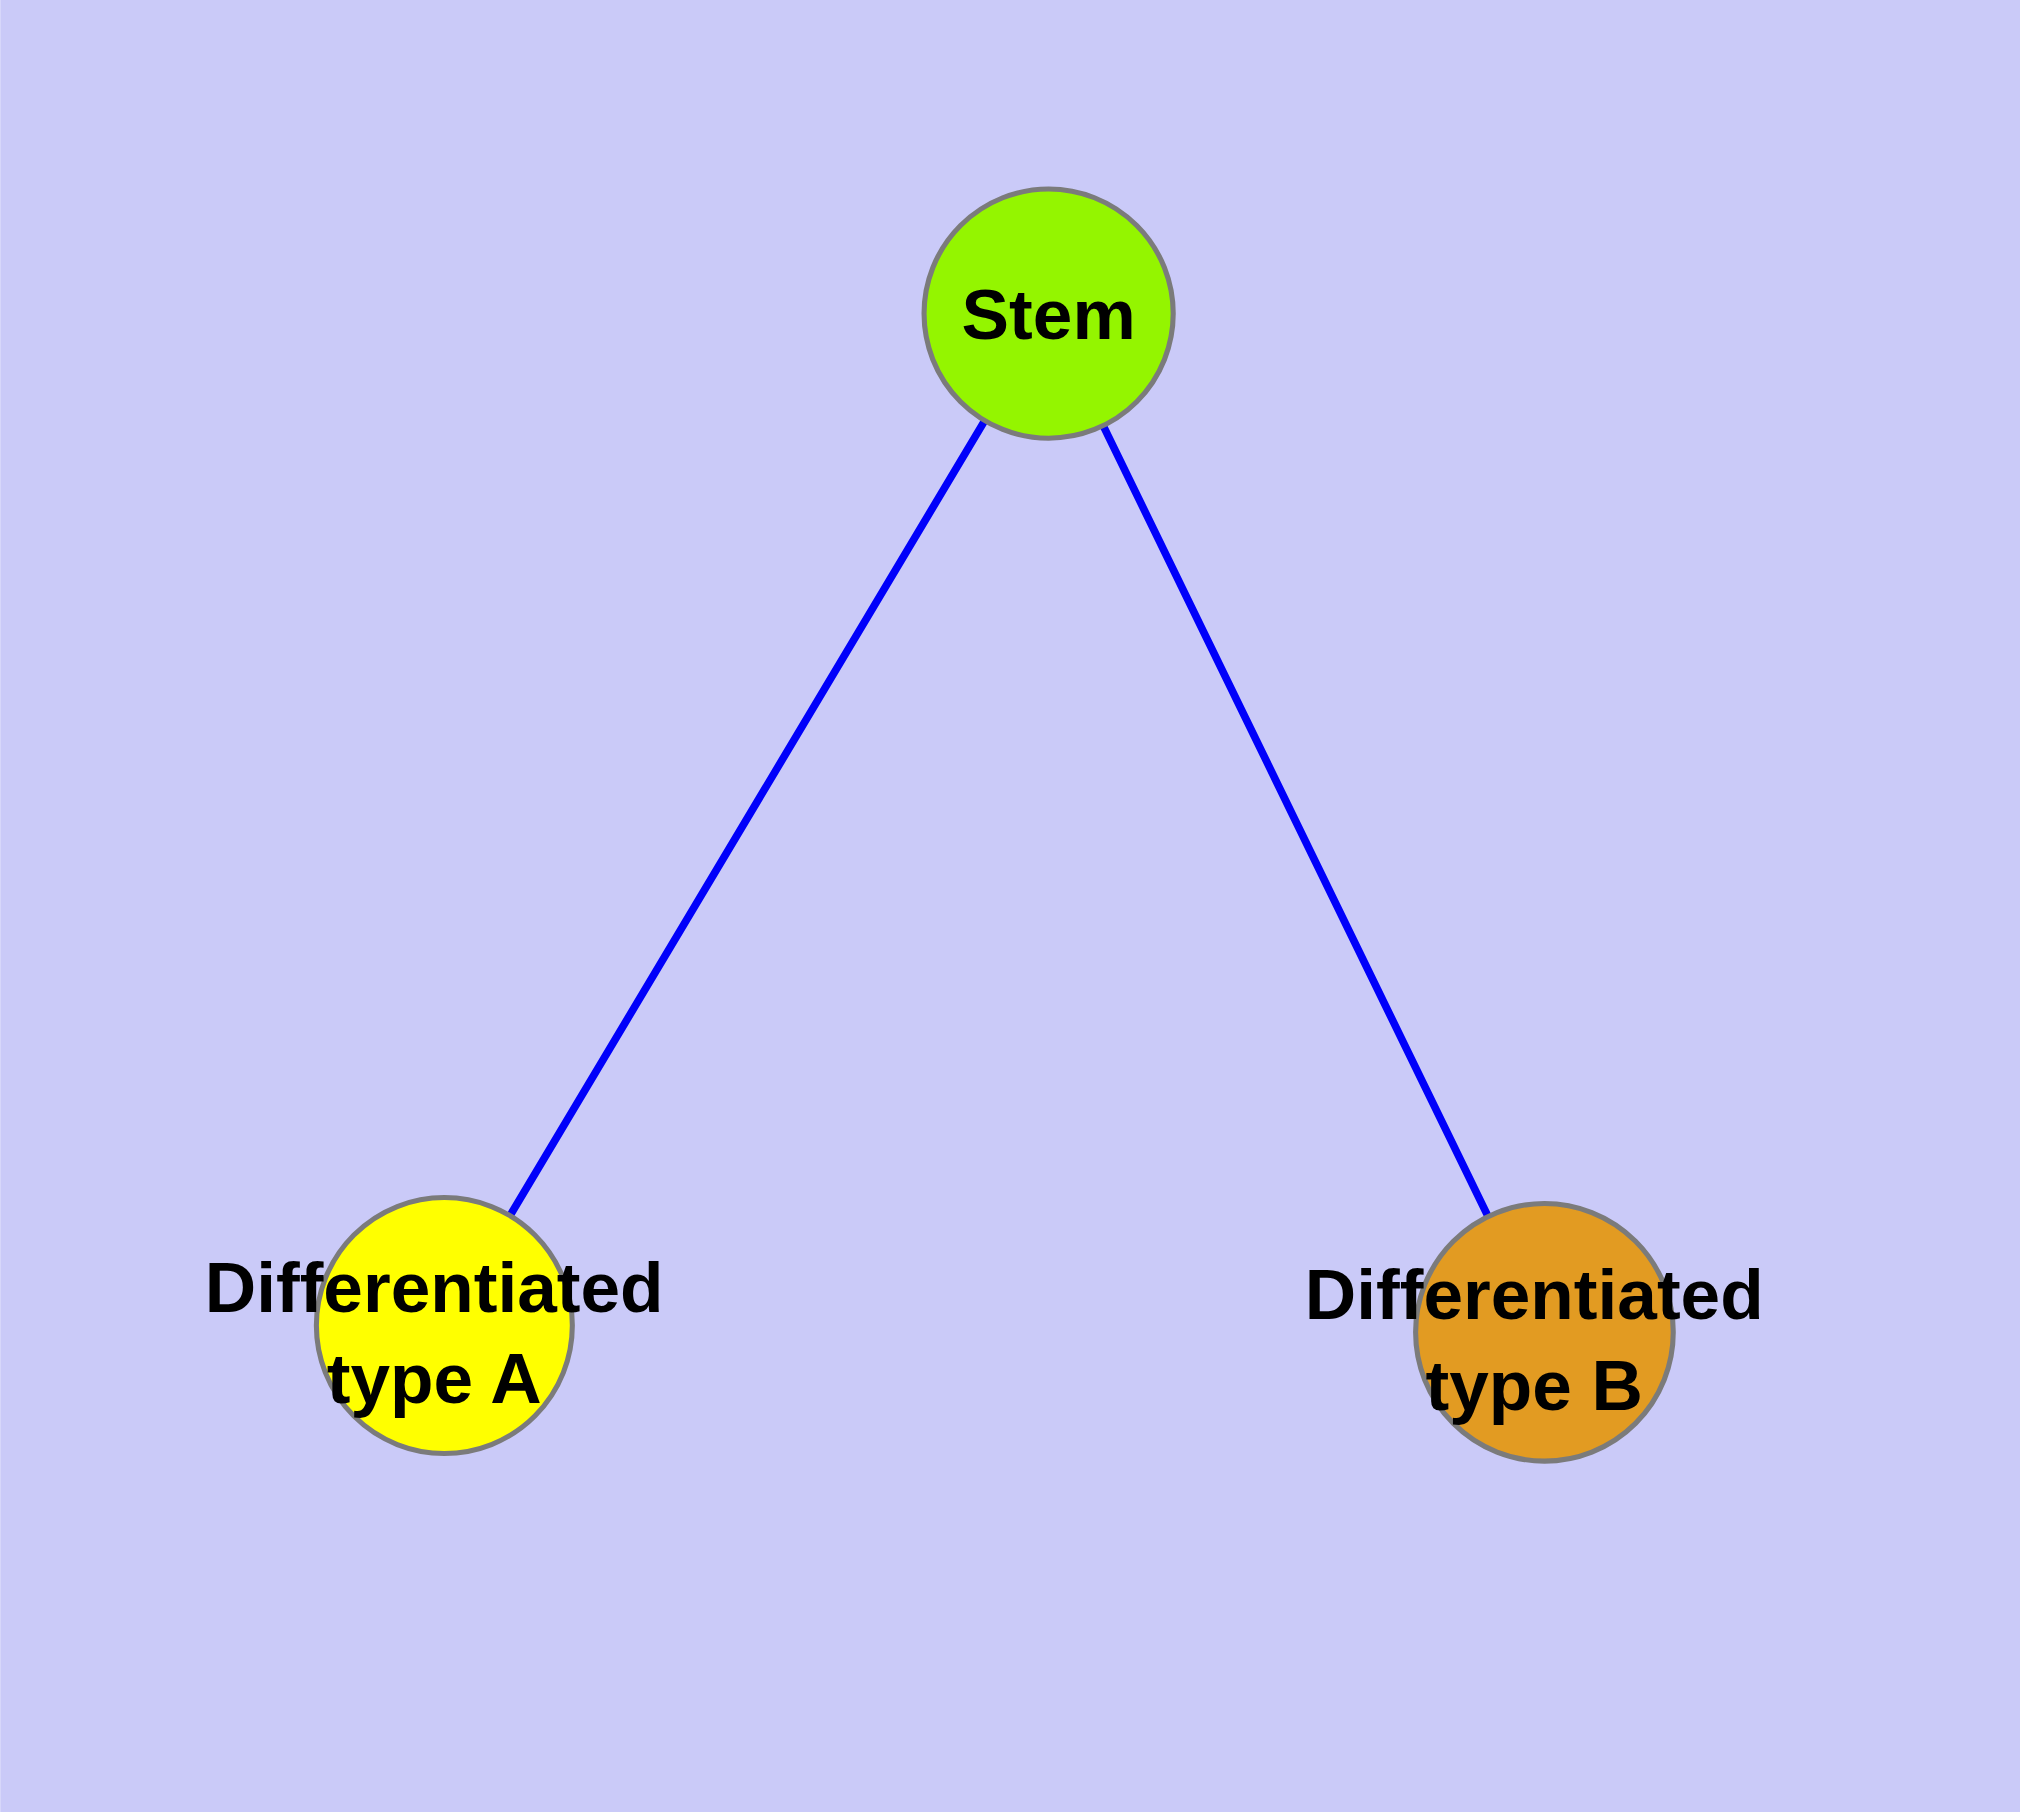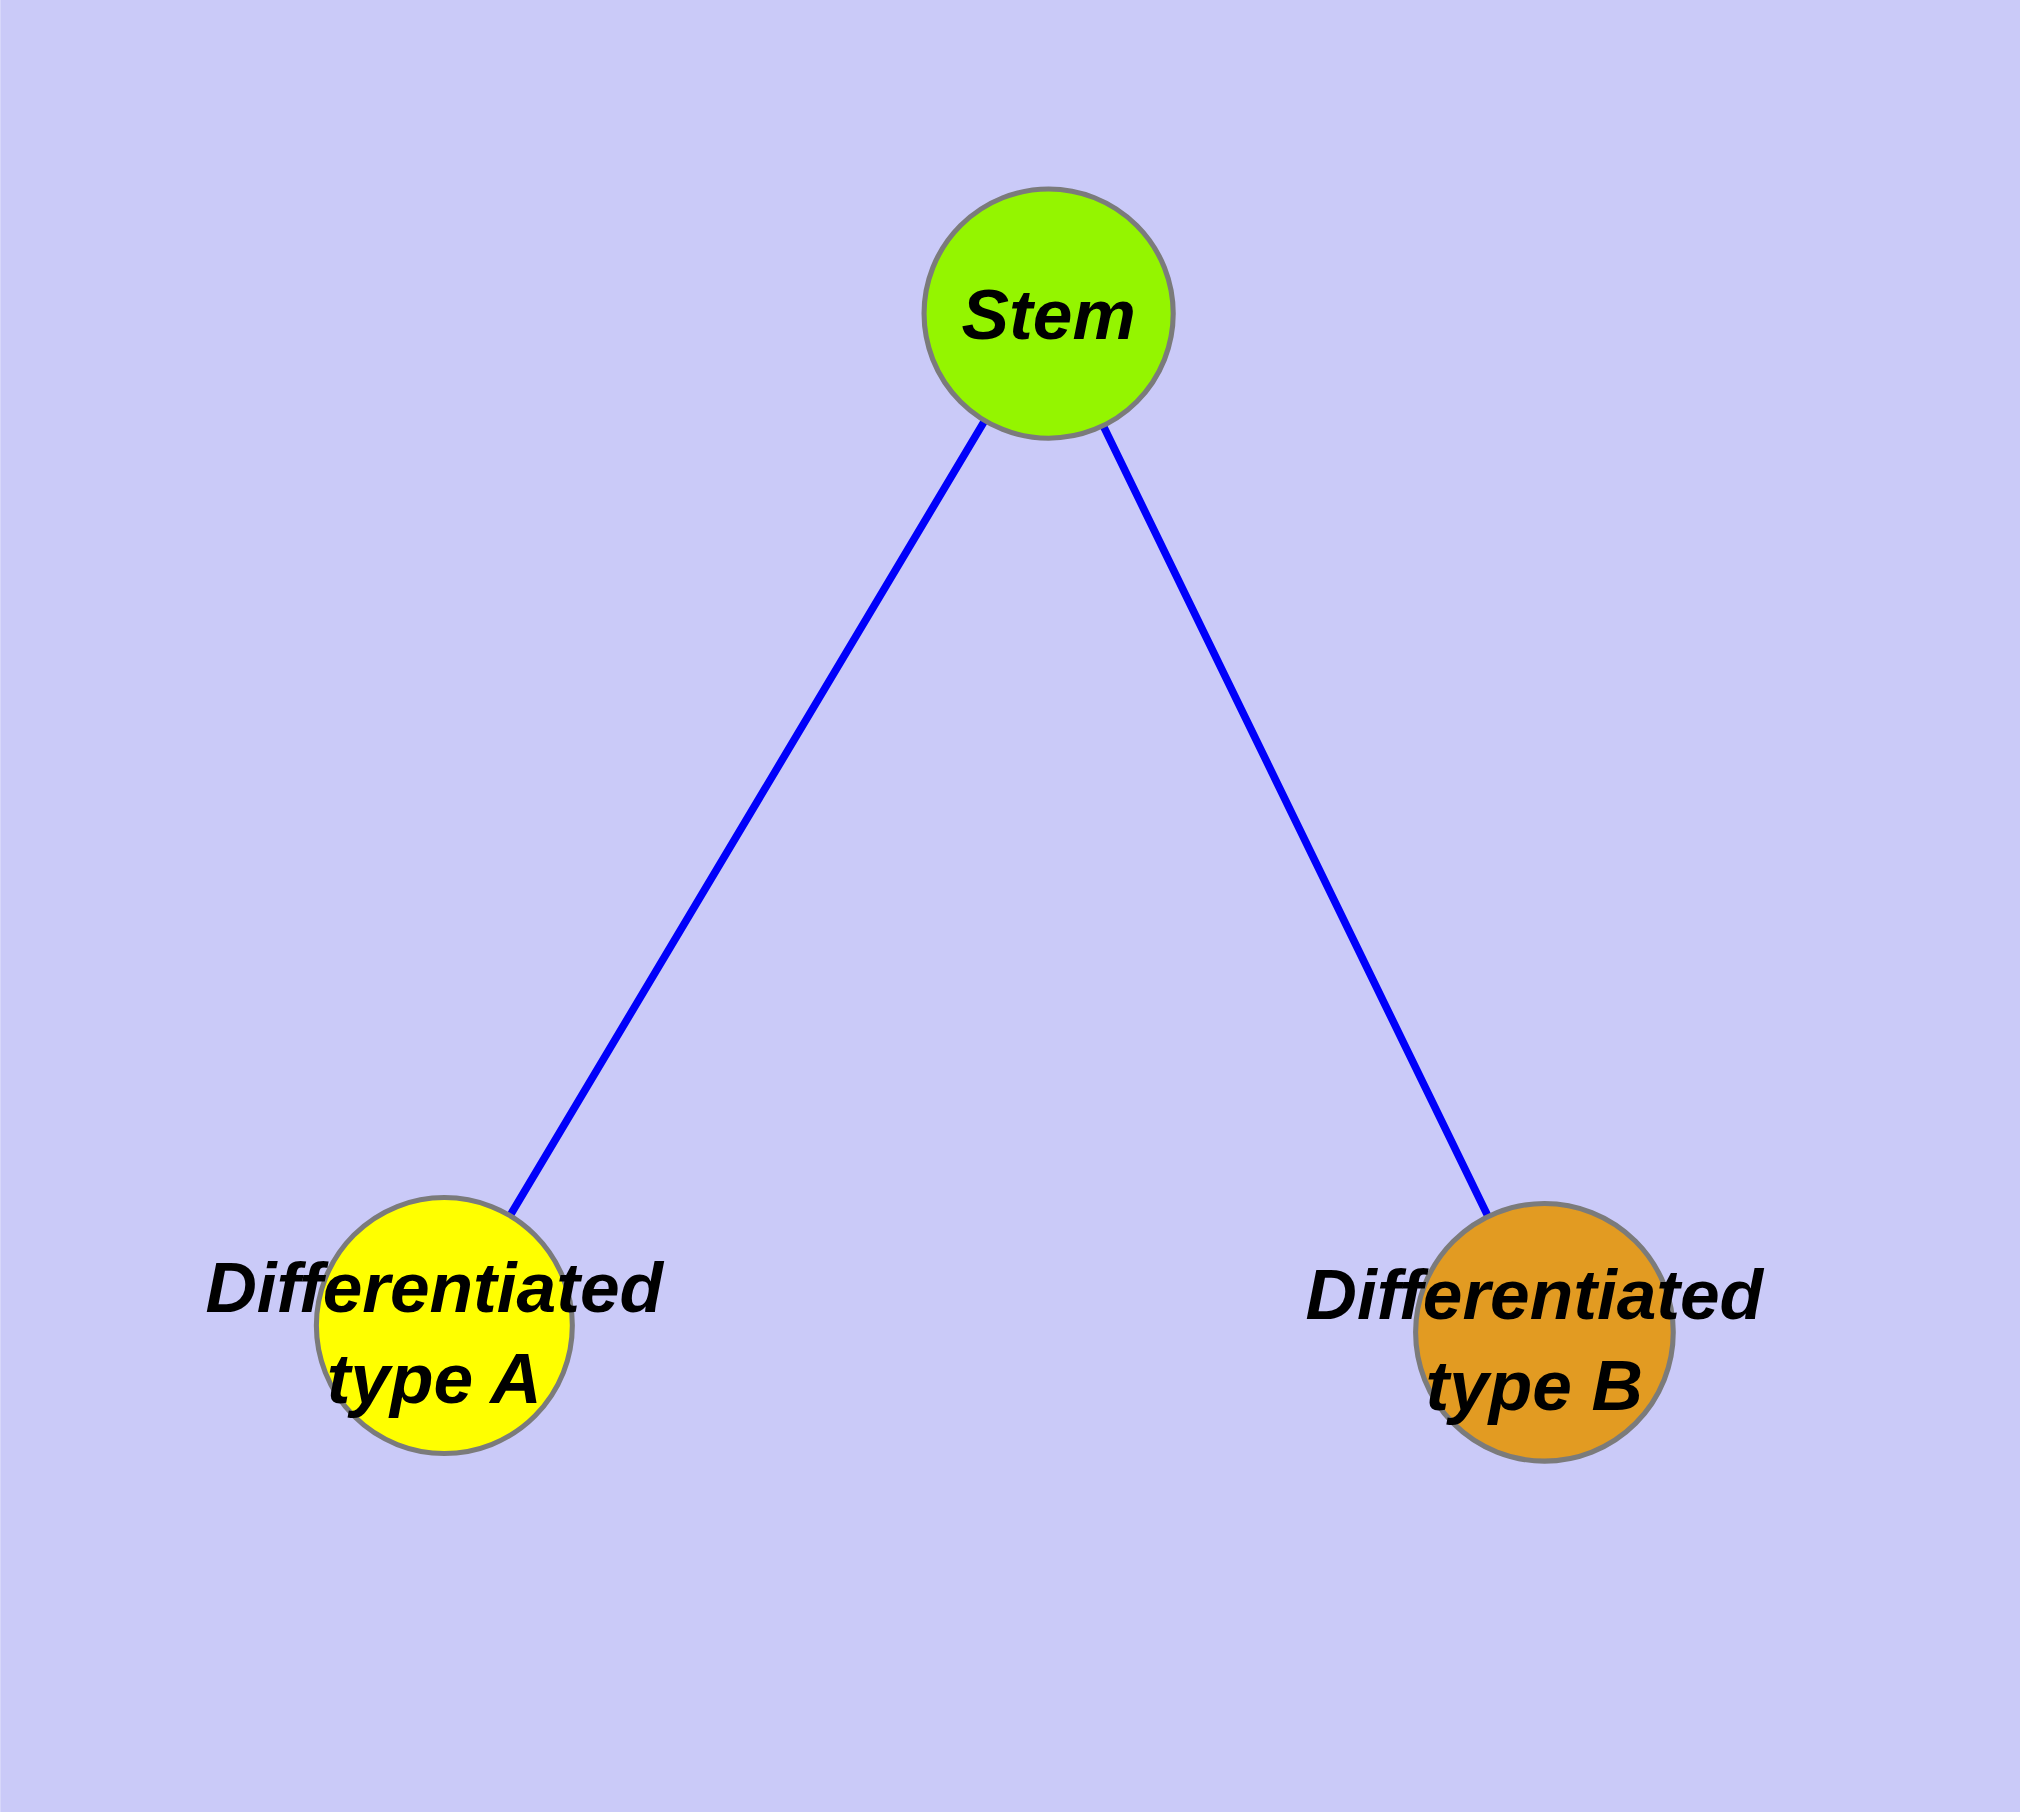--- a/index.html
+++ b/index.html
@@ -7,21 +7,20 @@
     padding: 0;
     width: 2021px;
     height: 1812px;
     overflow: hidden;
     background: #ffffff;
   }
   .diagram-canvas {
     width: 2021px;
     height: 1380px;
     position: relative;
-    font-style: italic;
   }
   svg { display: block; }
   .node-label {
     font-family: "Liberation Sans", sans-serif;
     font-weight: bold;
     font-size: 84px;
   }
 </style>
 </head>
 <body>

